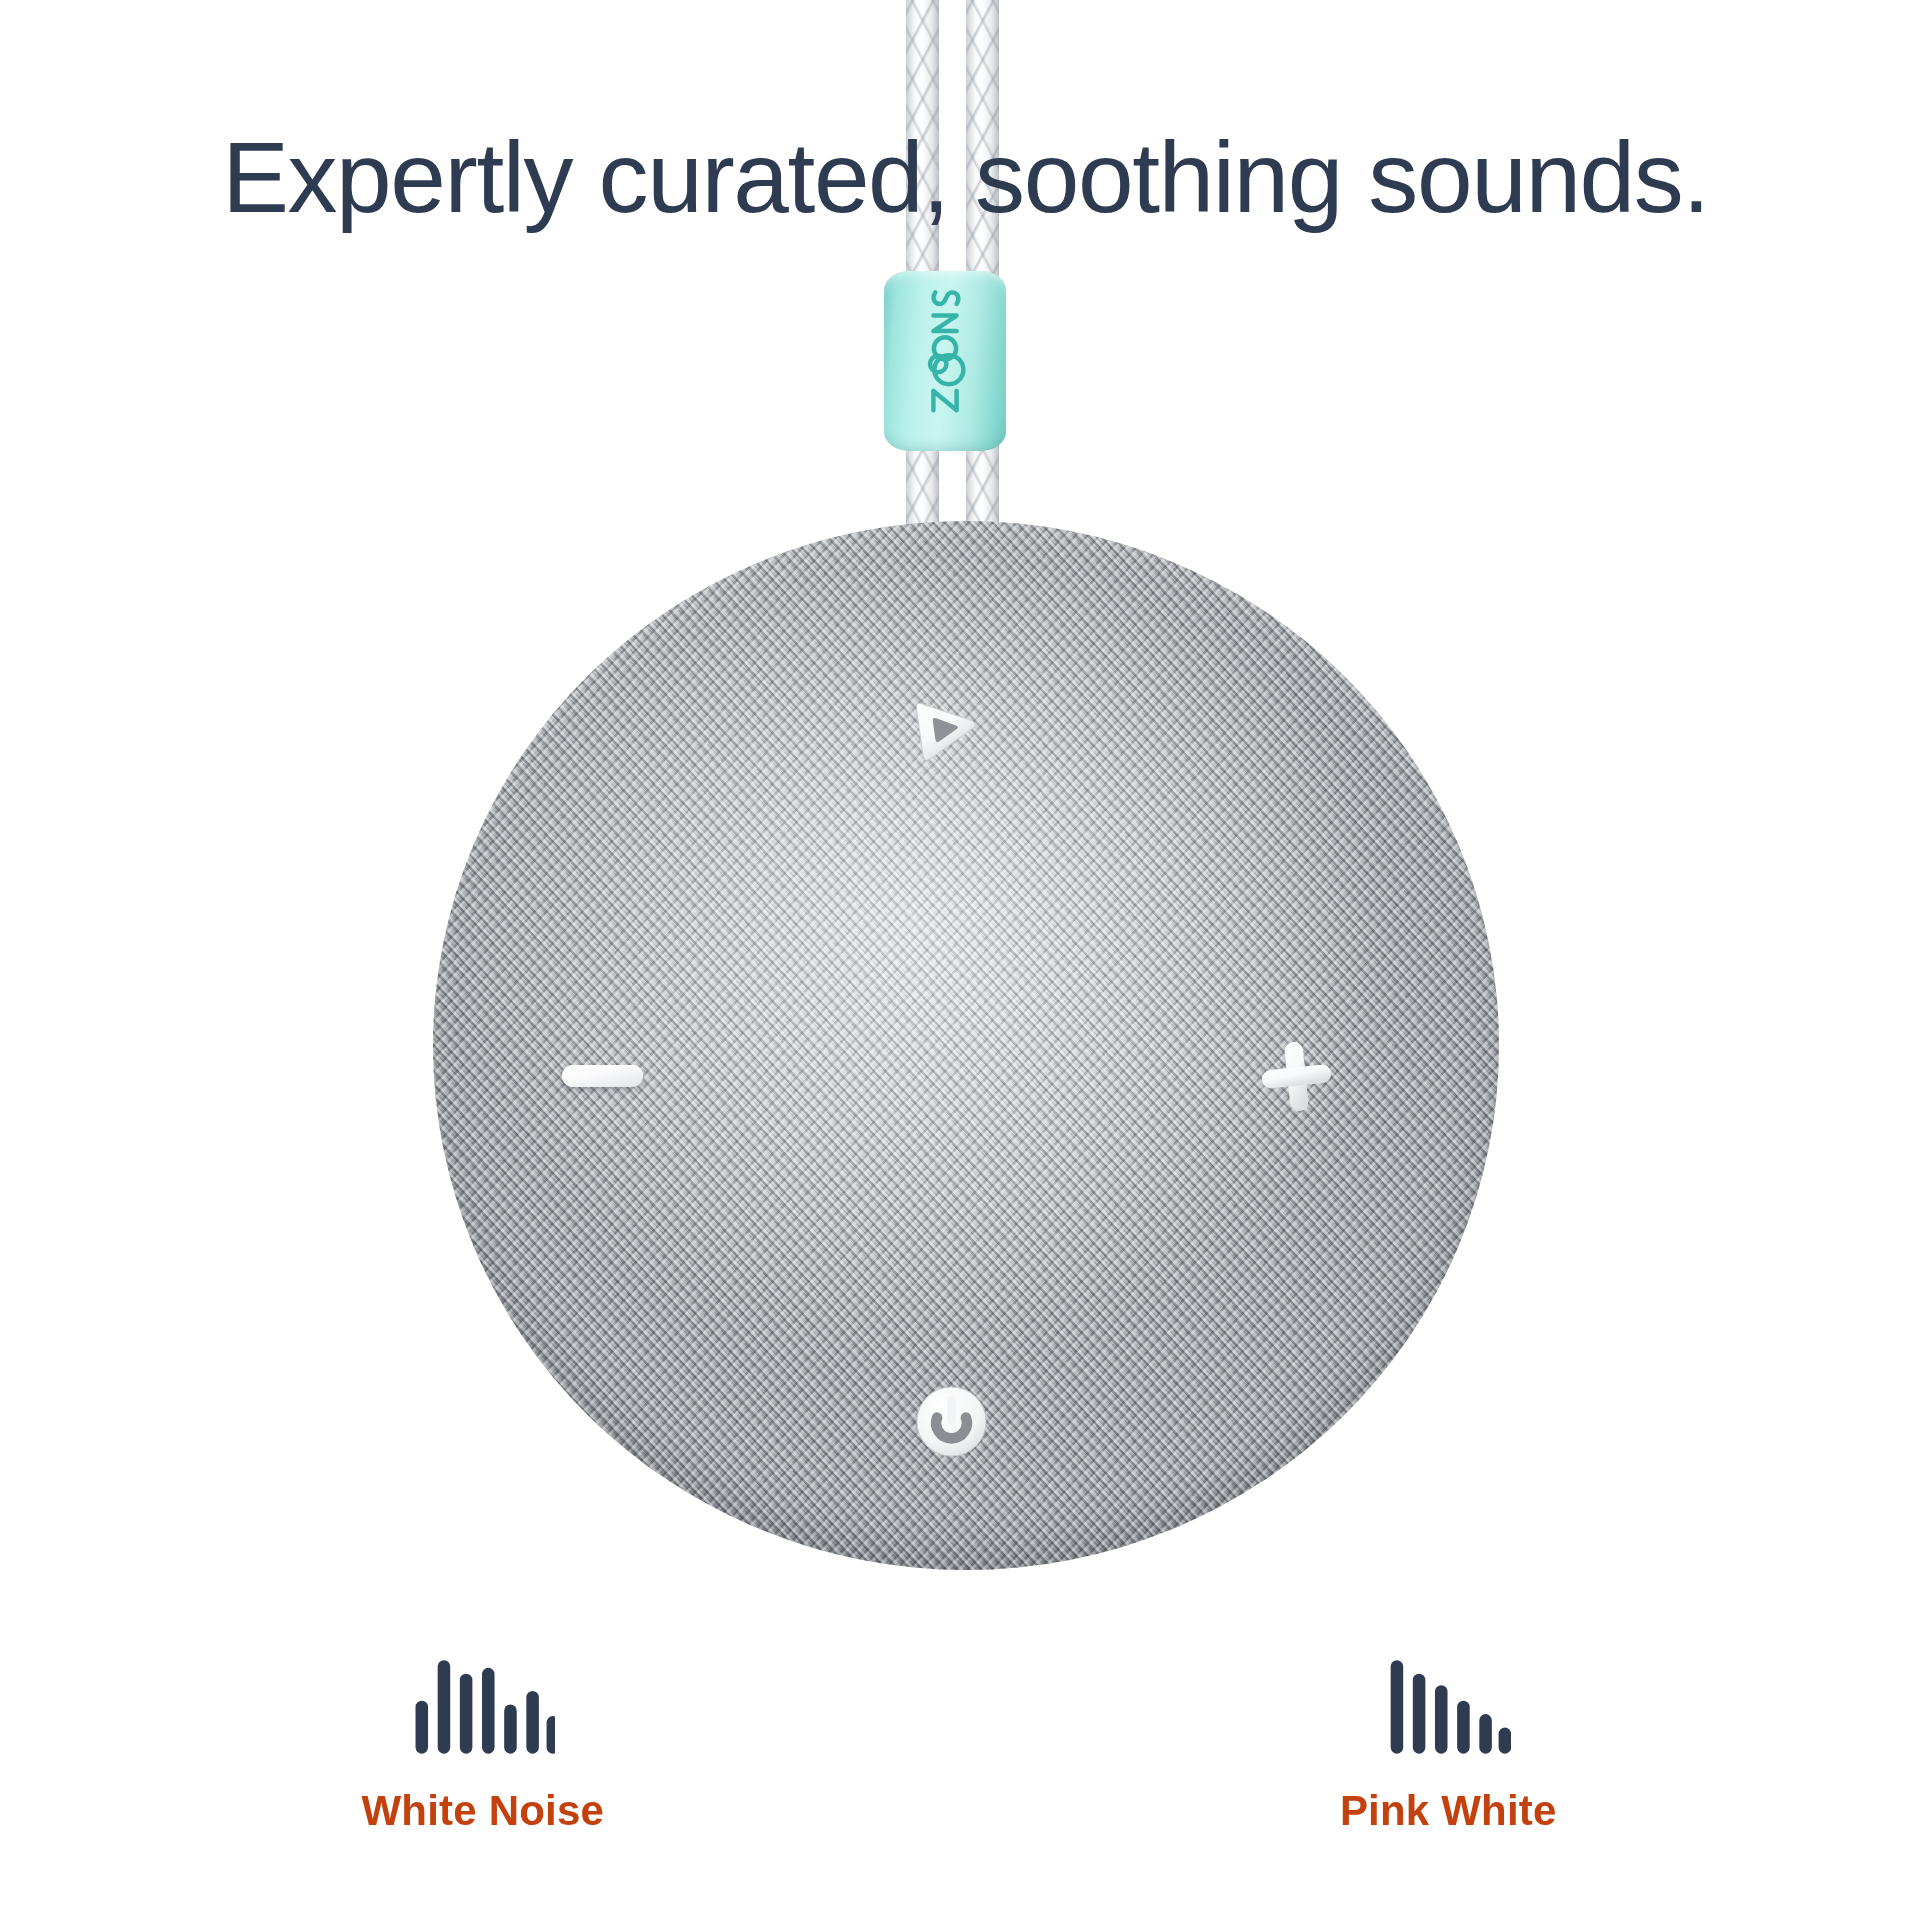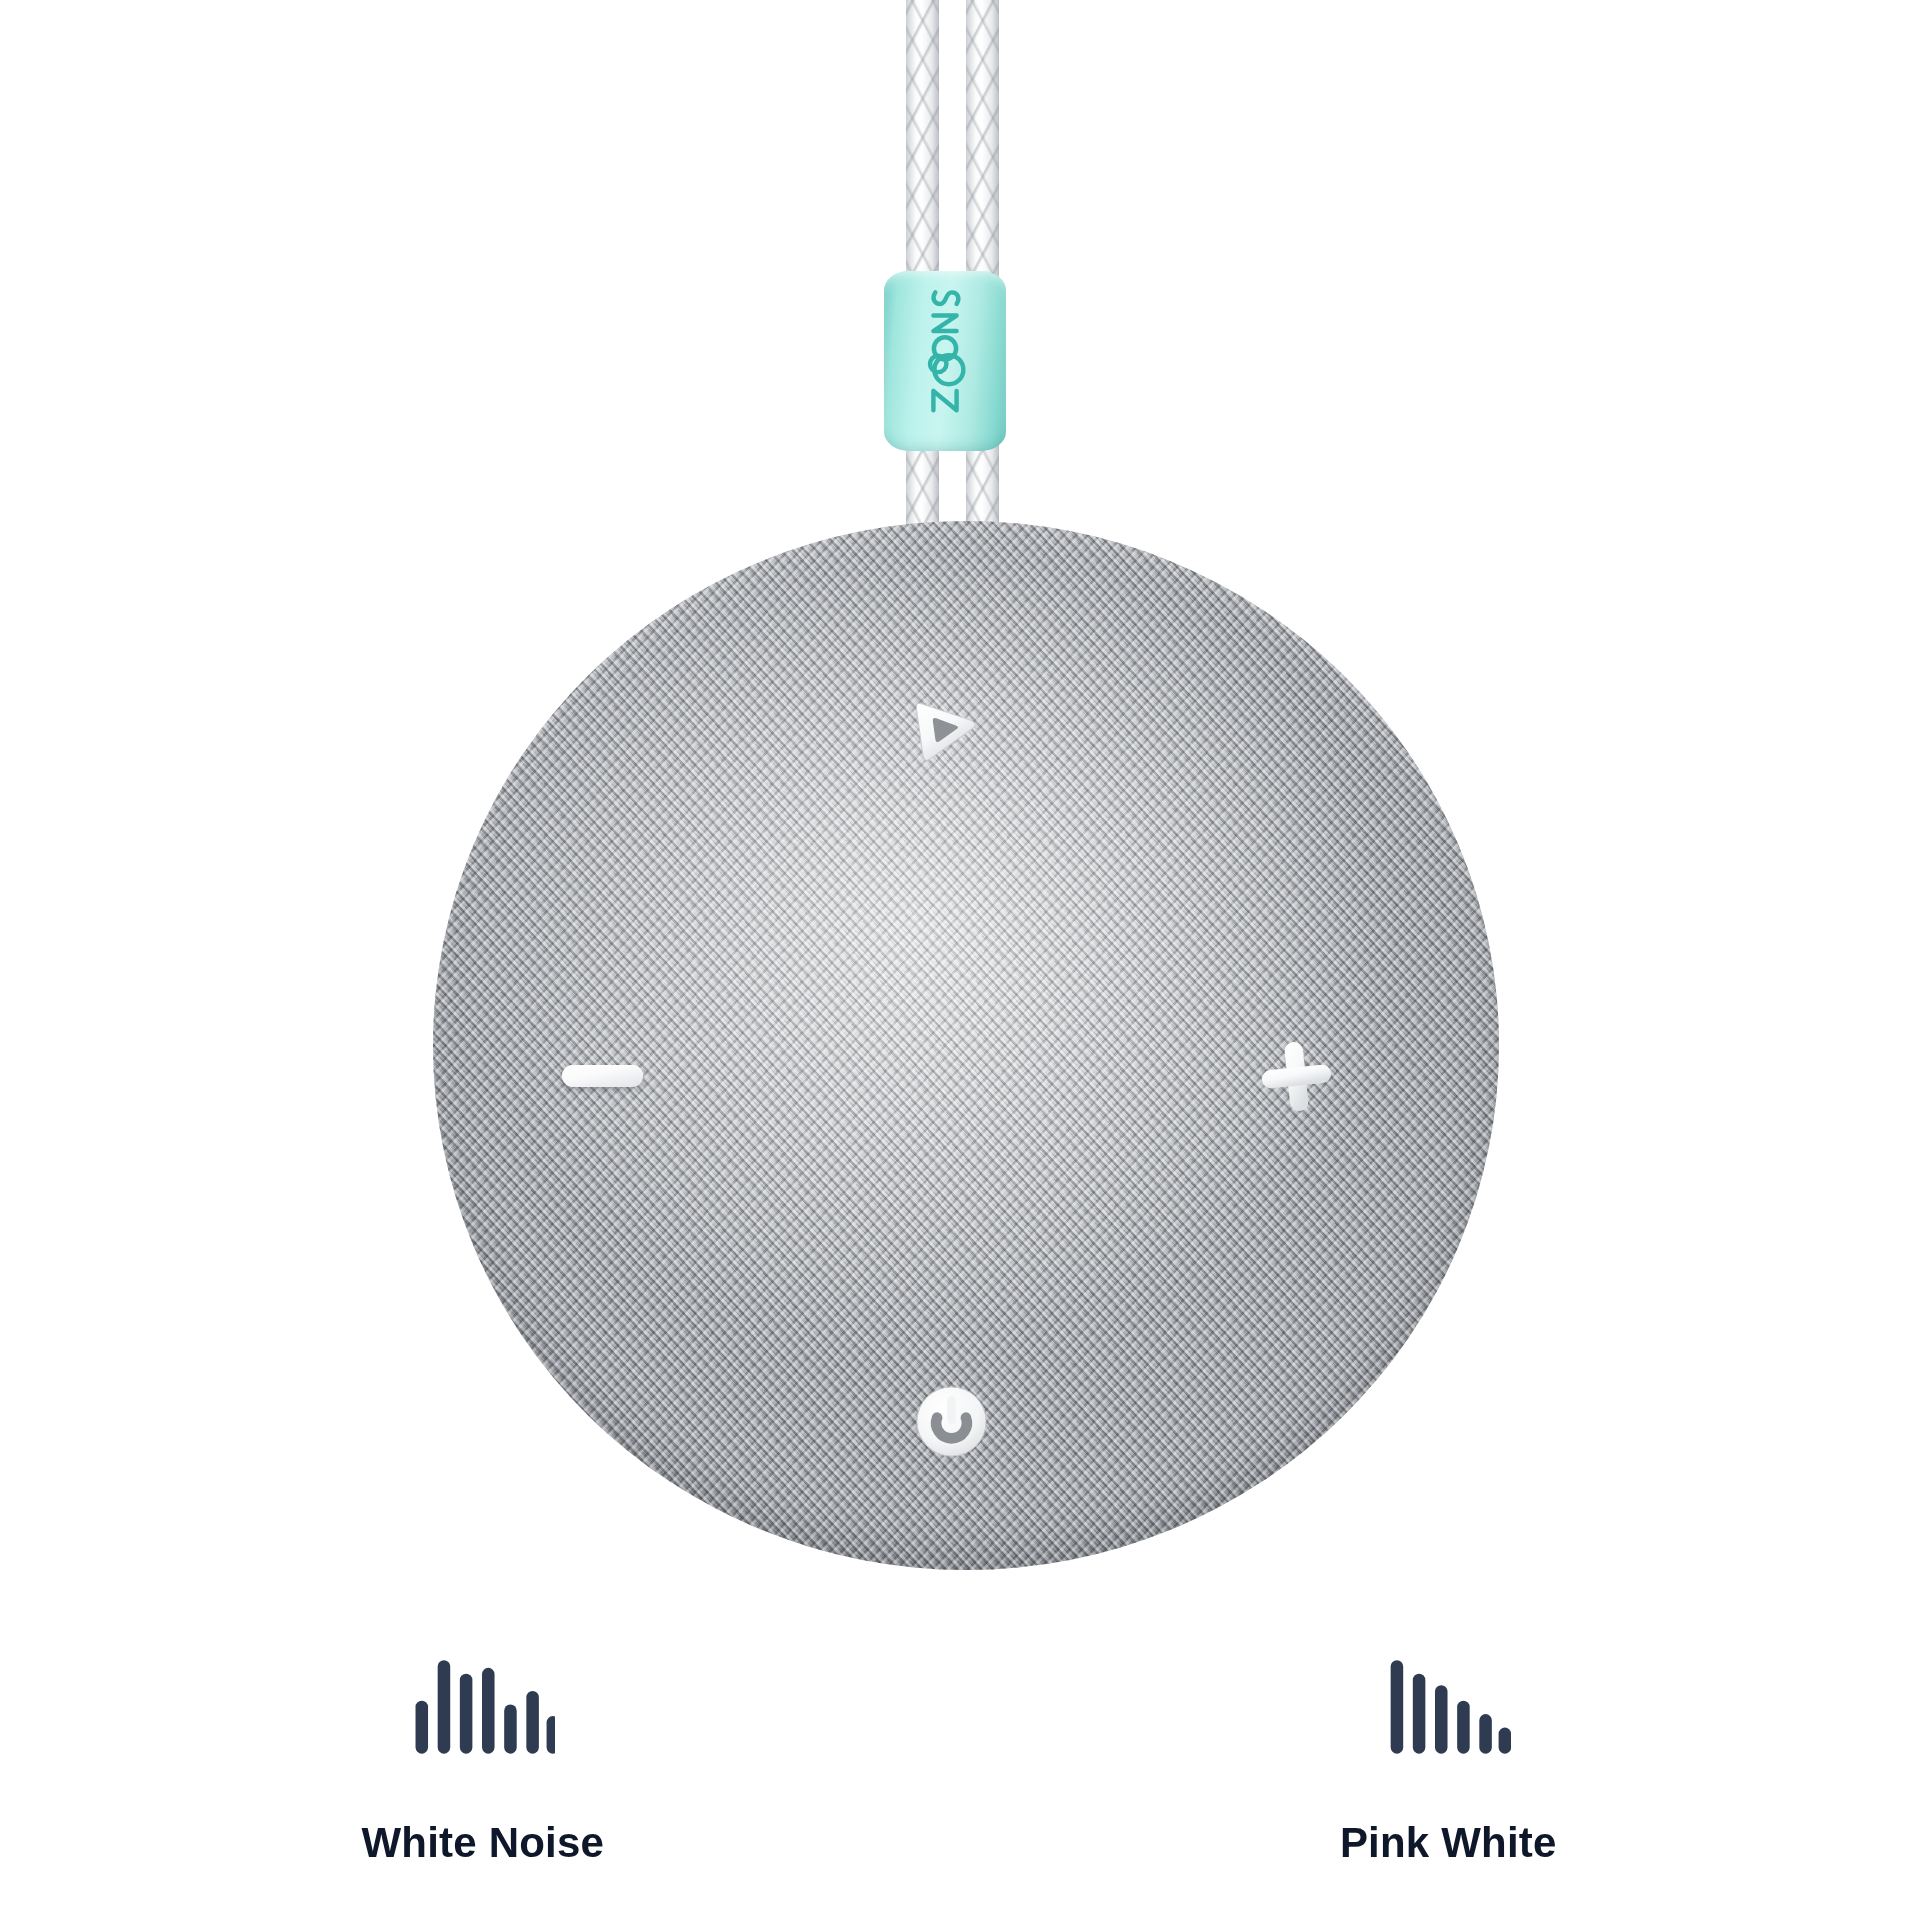--- a/index.html
+++ b/index.html
@@ -174,34 +174,35 @@
     align-items: center;
     justify-content: flex-start;
   }
   .feature-icon {
     height: 116px;
     display: flex;
     align-items: flex-end;
     justify-content: center;
   }
   .feature-label {
-    margin-top: 62px;
+    margin-top: 30px;
     font-size: 42px;
     font-weight: 700;
     letter-spacing: 0.2px;
-    color: #0f172a;
+    color: #c2410c;
     white-space: nowrap;
     text-align: right;
   }
 </style>
 </head>
 <body>
 
 <div class="page">
 
+  <div class="headline">Expertly curated, soothing sounds.</div>
 
   <div class="cord-wrap">
     <div class="cord cord-l"></div>
     <div class="cord cord-r"></div>
   </div>
 
   <div class="cinch">
     <svg class="cinch-logo" viewBox="0 0 150 60">
       <g fill="none" stroke="#35b4a9" stroke-width="4.6" stroke-linecap="round" stroke-linejoin="round">
         <path d="M16 18 c-6 -4 -12 -1 -12 5 c0 7 12 5 12 12 c0 6 -6 9 -12 5"></path>

